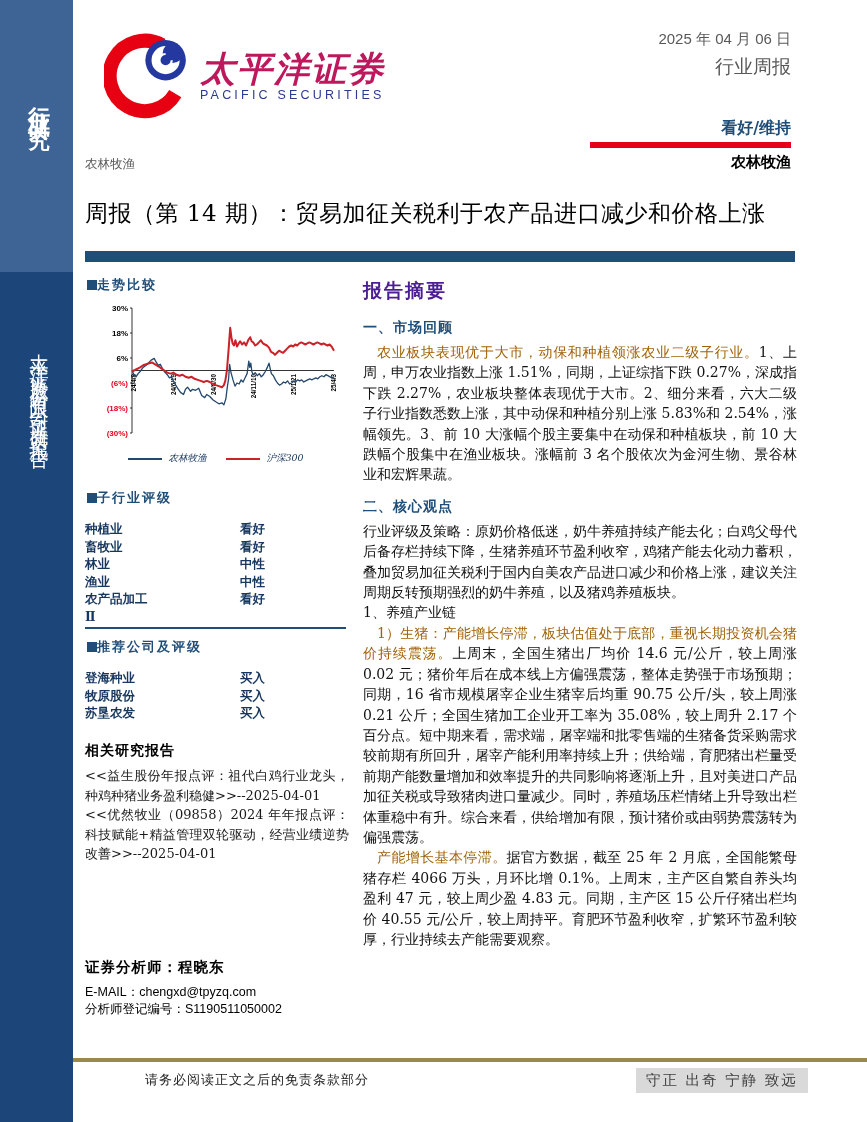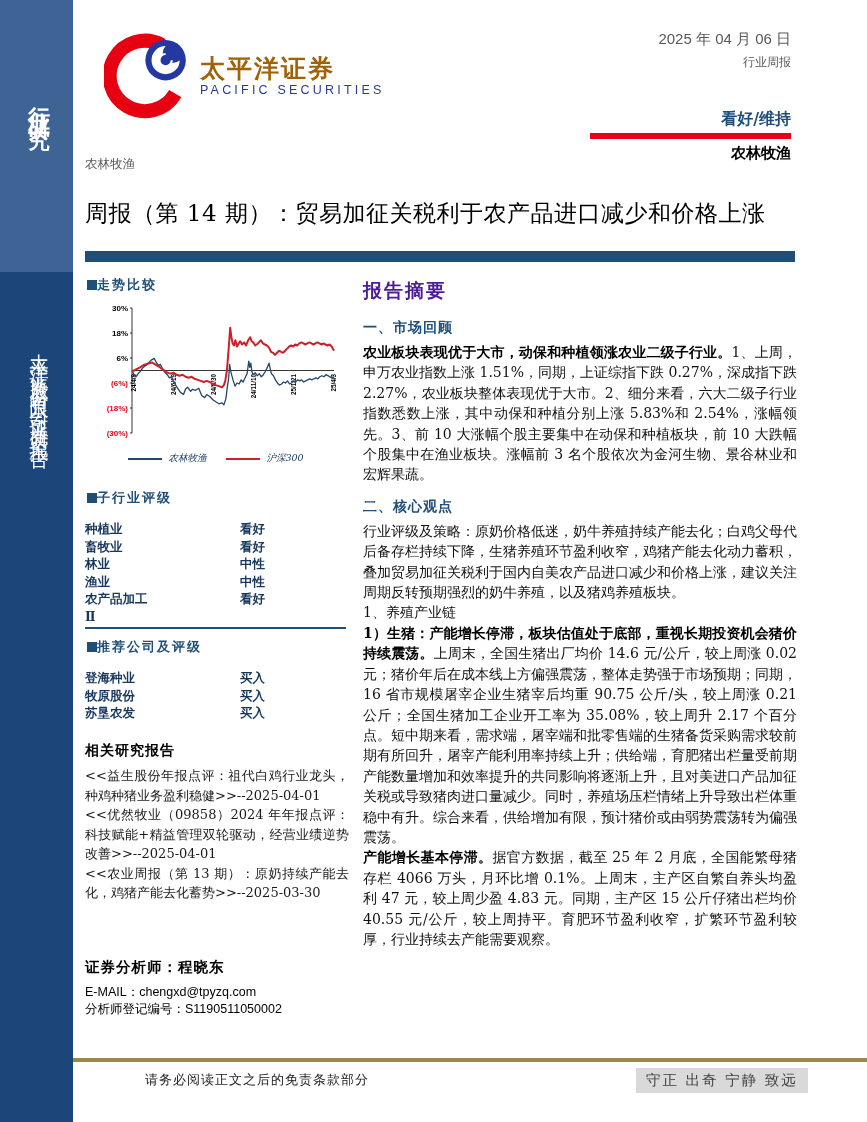--- a/index.html
+++ b/index.html
@@ -7,26 +7,26 @@
         font-family:"DejaVu Serif",serif;color:#1a1a1a;margin:0 auto;}
   
   .side-top{position:absolute;left:0;top:0;width:73px;height:272px;background:#3d6494;}
   .side-bottom{position:absolute;left:0;top:272px;width:73px;height:850px;background:#1c4679;}
   .v-text{writing-mode:vertical-rl;text-orientation:upright;color:#fff;
           font-family:"DejaVu Serif",serif;position:absolute;}
   .v-top{left:25px;top:88px;font-size:22px;letter-spacing:7px;font-weight:bold;}
   .v-bottom{left:27px;top:338px;font-size:19px;letter-spacing:6px;}
   
   .logo{position:absolute;left:104px;top:26px;display:flex;align-items:center;gap:8px;}
-  .logo-text .cn{font-size:25px;font-weight:bold;color:#a16207;letter-spacing:2px;line-height:1.1;}
+  .logo-text .cn{font-size:35px;font-weight:bold;color:#be185d;letter-spacing:2px;line-height:1.1;font-style:italic;}
   .logo-text .en{font-size:12.5px;color:#2b3990;letter-spacing:3.2px;
                  font-family:"Liberation Sans",sans-serif;font-weight:normal;}
   .hdr-right{position:absolute;right:76px;top:30px;text-align:right;}
   .hdr-date{font-size:15px;color:#595959;font-family:"Liberation Sans",sans-serif;margin-bottom:5px;}
-  .hdr-type{font-size:12px;color:#595959;font-family:"Liberation Sans",sans-serif;margin-bottom:14px;}
+  .hdr-type{font-size:19px;color:#595959;font-family:"Liberation Sans",sans-serif;margin-bottom:14px;}
   .hdr-rating{font-size:16px;font-weight:bold;color:#1f4e79;margin-bottom:3px;margin-top:38px;}
   .hdr-redbar{width:201px;height:6px;background:#e60019;margin:2px 0 5px auto;}
   .hdr-industry{font-size:15px;font-weight:bold;color:#000;}
   .crumb{position:absolute;left:85px;top:156px;font-size:12.5px;color:#595959;
          font-family:"Liberation Sans",sans-serif;}
   .title{position:absolute;left:85px;top:198px;width:715px;font-size:23px;color:#000;
          letter-spacing:0.5px;white-space:nowrap;}
   .title-bar{position:absolute;left:85px;top:251px;width:710px;height:11px;background:#1f4e79;}
   
   .sec-head{position:absolute;display:flex;align-items:center;}
@@ -47,21 +47,21 @@
   .reports p{margin:0;}
   .analyst{position:absolute;left:85px;top:958px;width:270px;}
   .analyst .a-name{font-size:14.5px;font-weight:bold;color:#000;margin-bottom:7px;letter-spacing:1px;}
   .analyst .a-line{font-size:12.5px;line-height:17px;color:#000;font-family:"Liberation Sans",sans-serif;}
   
   .summary{position:absolute;left:363px;top:278px;width:434px;}
   .sum-title{font-size:19px;font-weight:bold;color:#4c1d95;margin:0 0 15px 0;letter-spacing:2px;}
   .s-head{font-size:14px;font-weight:bold;color:#1f4e79;margin:0 0 5px 0;letter-spacing:1px;}
   .s-head.gap{margin-top:13px;}
   .summary p{font-size:14px;line-height:20.4px;text-align:justify;margin:0;color:#111;}
-  .b{font-weight:bold;color:#000000;}
+  .b{font-weight:normal;color:#a16207;margin-left:14px;}
   
   .yt{font-size:8px;fill:#000;font-family:"Liberation Sans",sans-serif;font-weight:bold;}
   .ytn{fill:#e60019;}
   .xt{font-size:6.3px;fill:#000;font-family:"Liberation Sans",sans-serif;font-weight:bold;}
   .axis{stroke:#000;stroke-width:0.8;fill:none;}
   .s-blue{fill:none;stroke:#24476b;stroke-width:1.3;stroke-linejoin:round;}
   .s-red{fill:none;stroke:#cc2128;stroke-width:2;stroke-linejoin:round;}
   
   .foot-line{position:absolute;left:73px;top:1058px;width:794px;height:3.5px;background:#99894d;}
   .disclaimer{position:absolute;left:145px;top:1071px;font-size:13px;color:#222;letter-spacing:1px;}
@@ -168,21 +168,20 @@
   <div class="rating-list" style="top:670px;">
     <div class="r-row"><span>登海种业</span><span class="val">买入</span></div>
     <div class="r-row"><span>牧原股份</span><span class="val">买入</span></div>
     <div class="r-row"><span>苏垦农发</span><span class="val">买入</span></div>
   </div>
 
   <div class="rel-head">相关研究报告</div>
   <div class="reports">
     <p>&lt;&lt;益生股份年报点评：祖代白鸡行业龙头，种鸡种猪业务盈利稳健&gt;&gt;--2025-04-01</p>
     <p>&lt;&lt;优然牧业（09858）2024 年年报点评：科技赋能+精益管理双轮驱动，经营业绩逆势改善&gt;&gt;--2025-04-01</p>
-    <p>&lt;&lt;农业周报（第 13 期）：原奶持续产能去化，鸡猪产能去化蓄势&gt;&gt;--2025-03-30</p>
   </div>
 
   <div class="analyst">
     <div class="a-name">证券分析师：程晓东</div>
     <div class="a-line">E-MAIL：chengxd@tpyzq.com</div>
     <div class="a-line">分析师登记编号：S1190511050002</div>
   </div>
 
   <div class="summary">
     <div class="sum-title">报告摘要</div>

